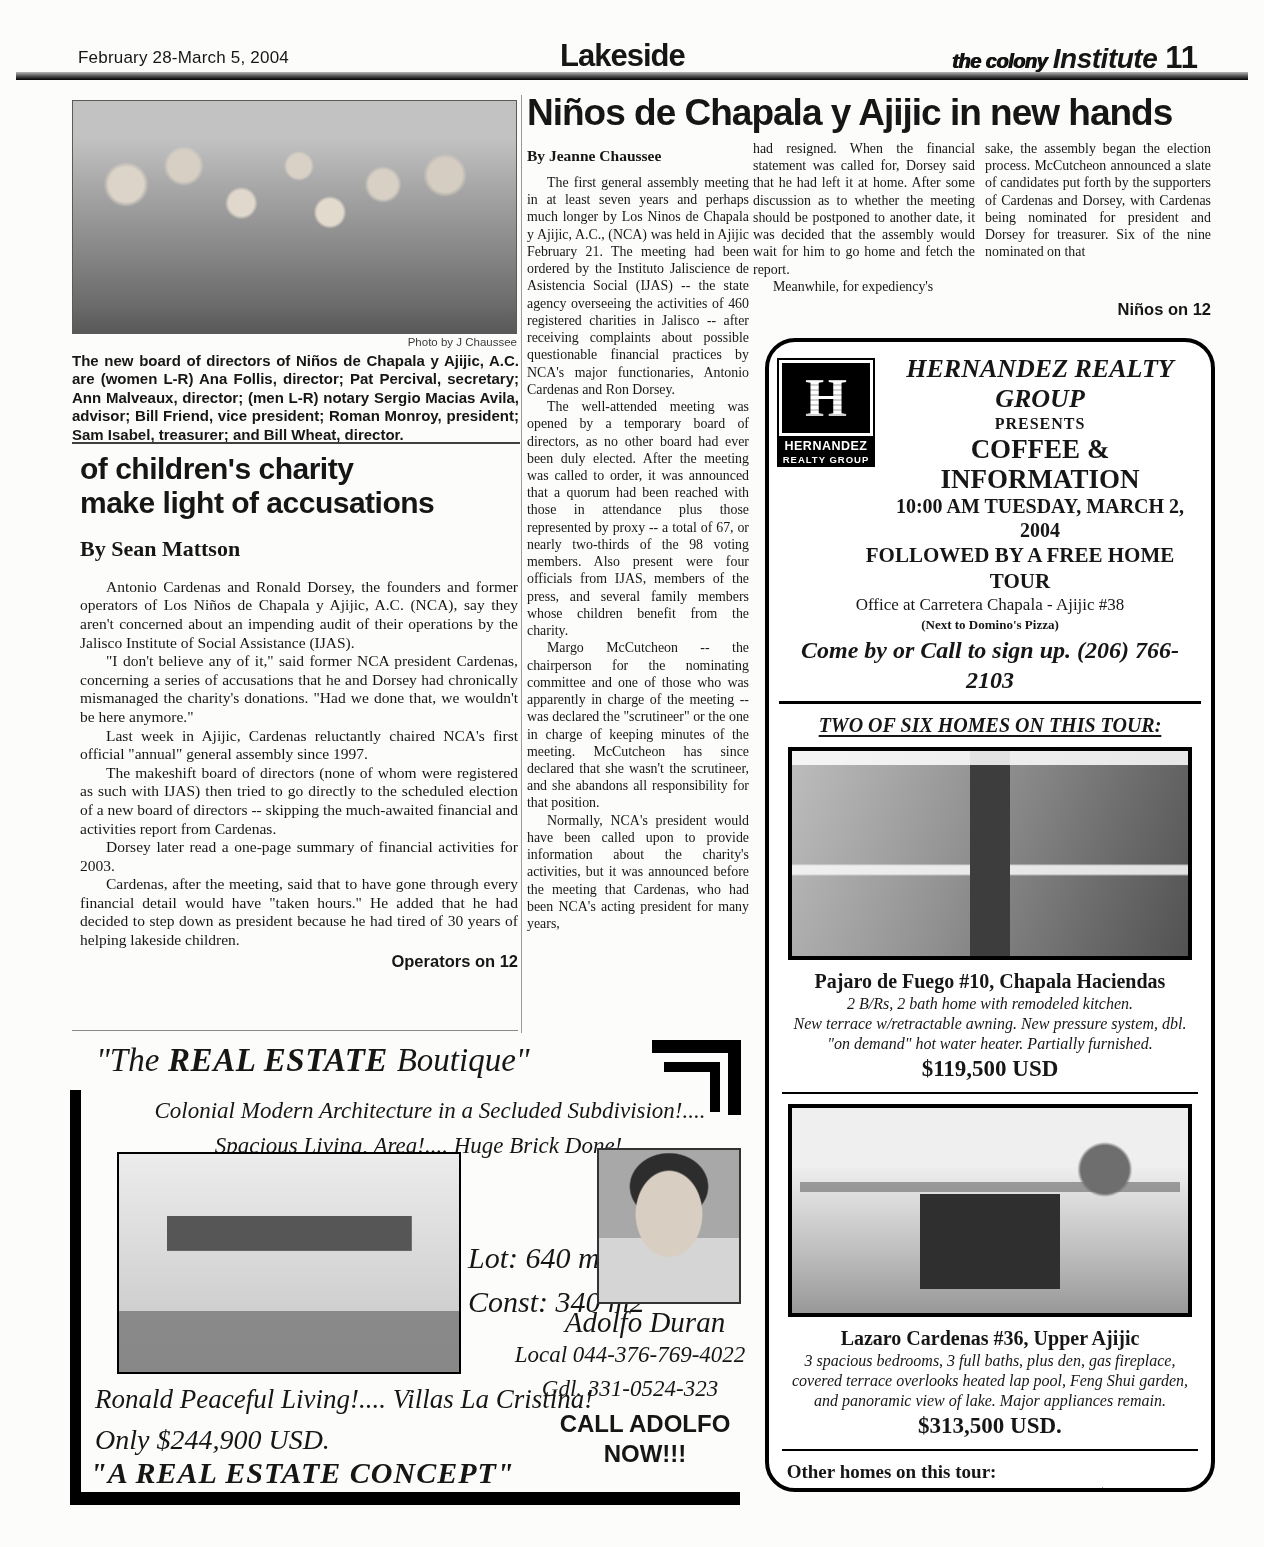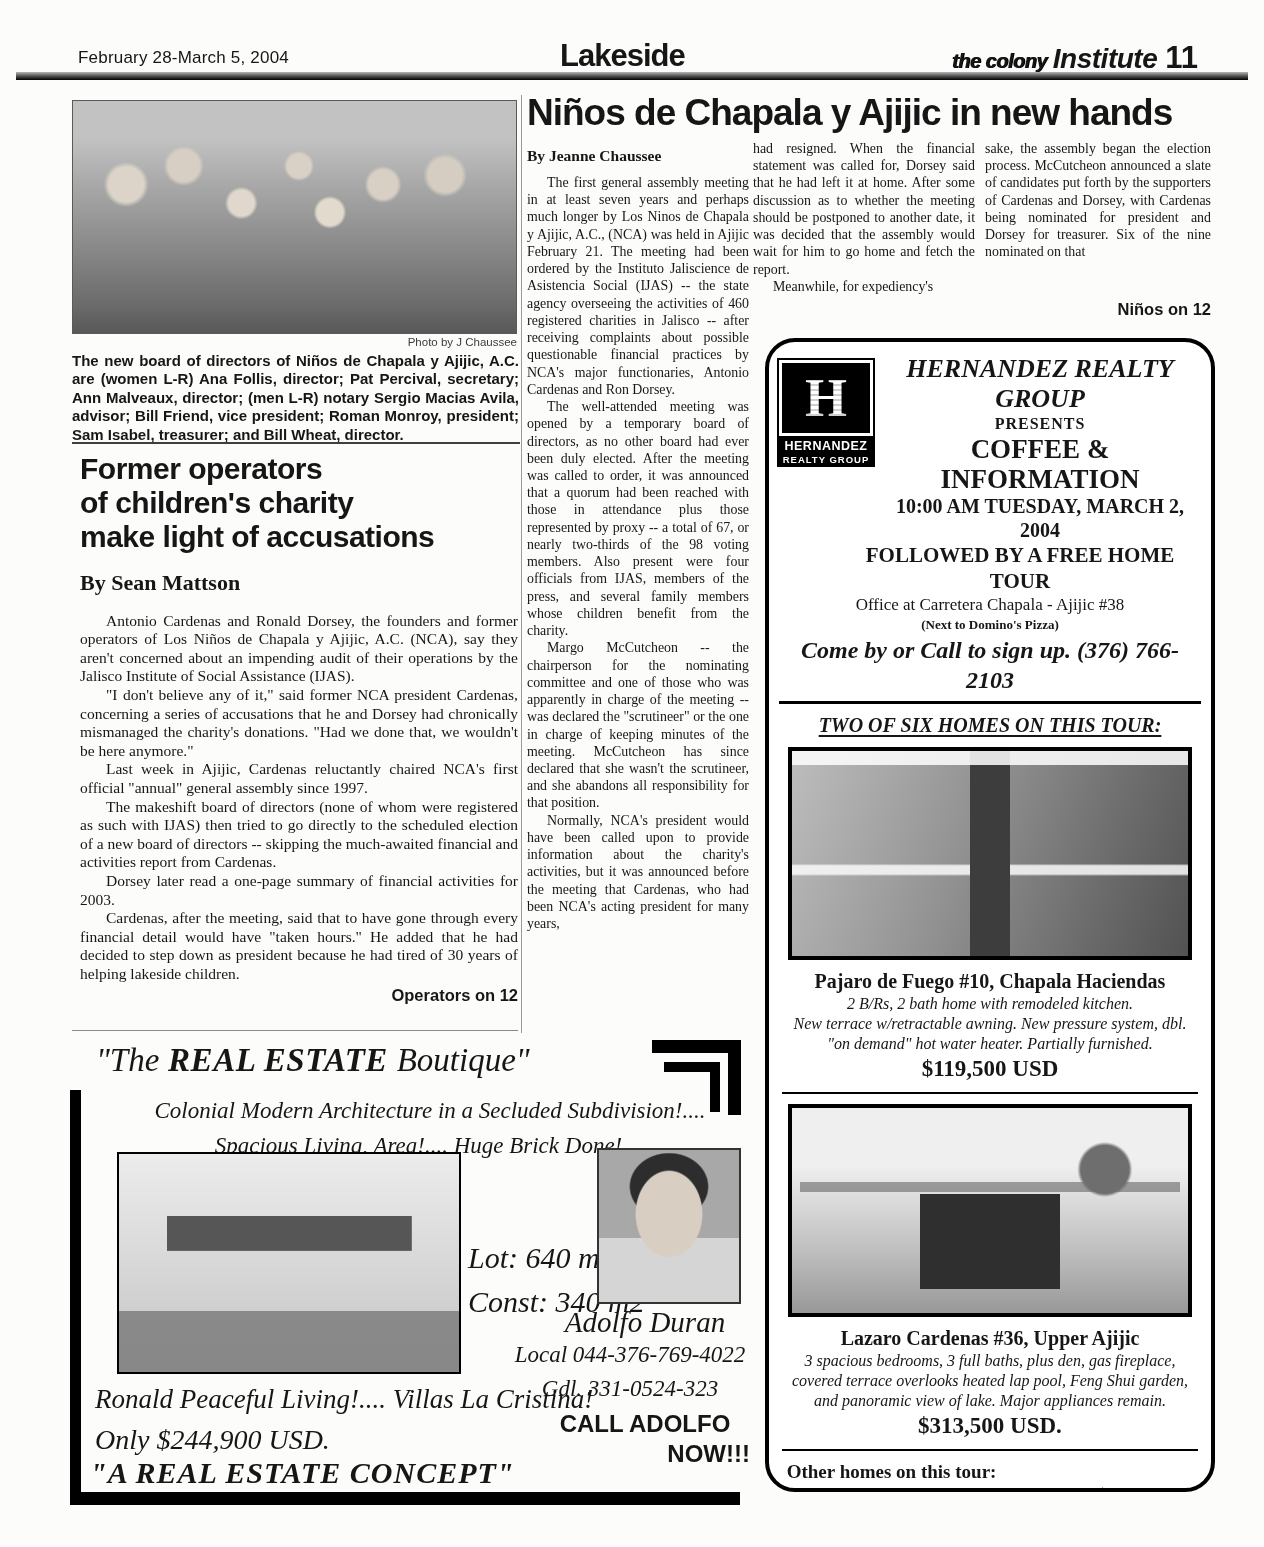--- a/index.html
+++ b/index.html
@@ -119,21 +119,21 @@
   .bq-lot{left:468px;top:1192px;font-style:italic;font-size:30px;line-height:44px;margin-top:44px;}
   .bq-agent{left:597px;top:1148px;width:140px;height:152px;border:2px solid #333;
     background:
       radial-gradient(ellipse 34px 44px at 50% 42%, #d8cec2 0 96%, rgba(0,0,0,0) 100%),
       radial-gradient(ellipse 40px 34px at 50% 24%, #2d2d2d 0 96%, rgba(0,0,0,0) 100%),
       linear-gradient(to bottom,#a8a8a8 0 58%,#d5d5d5 58% 100%);}
   .bq-sign{left:540px;top:1306px;width:210px;text-align:center;font-style:italic;font-size:29px;}
   .bq-tel1{left:500px;top:1342px;width:260px;text-align:center;font-style:italic;font-size:23px;}
   .bq-tel2{left:500px;top:1376px;width:260px;text-align:center;font-style:italic;font-size:23px;}
   .bq-call1{left:540px;top:1410px;width:210px;text-align:center;font-family:"Liberation Sans",sans-serif;font-weight:bold;font-size:24px;}
-  .bq-call2{left:540px;top:1440px;width:210px;text-align:right;font-family:"Liberation Sans",sans-serif;font-weight:bold;font-size:24px;}
+  .bq-call2{left:540px;top:1440px;width:210px;text-align:center;font-family:"Liberation Sans",sans-serif;font-weight:bold;font-size:24px;}
   .bq-quiet{left:95px;top:1384px;font-style:italic;font-size:27px;white-space:nowrap;}
   .bq-only{left:95px;top:1424px;font-style:italic;font-size:28px;white-space:nowrap;}
   .bq-slogan{left:90px;top:1456px;font-style:italic;font-weight:bold;font-size:30px;letter-spacing:1px;white-space:nowrap;}
 </style>
 </head>
 <body>
 
 <div class="abs sans hdr-date">February 28-March 5, 2004</div>
 <div class="abs sans hdr-section">Lakeside</div>
 <div class="abs hdr-mast">
@@ -141,21 +141,20 @@
 </div>
 <div class="abs hdr-rule"></div>
 
 <div class="abs board-photo"></div>
 <div class="abs photo-credit">Photo by J Chaussee</div>
 <div class="abs photo-caption">The new board of directors of Niños de Chapala y Ajijic, A.C. are (women L-R) Ana Follis, director; Pat Percival, secretary; Ann Malveaux, director; (men L-R) notary Sergio Macias Avila, advisor; Bill Friend, vice president; Roman Monroy, president; Sam Isabel, treasurer; and Bill Wheat, director.</div>
 <div class="abs caption-rule"></div>
 
 <div class="abs op-art">
   <div class="op-h">
-    <span>Former operators</span>
     <span>of children's charity</span>
     <span>make light of accusations</span>
   </div>
   <div class="op-by">By Sean Mattson</div>
   <div class="op-body">
     <p>Antonio Cardenas and Ronald Dorsey, the founders and former operators of Los Niños de Chapala y Ajijic, A.C. (NCA), say they aren't concerned about an impending audit of their operations by the Jalisco Institute of Social Assistance (IJAS).</p>
     <p>"I don't believe any of it," said former NCA president Cardenas, concerning a series of accusations that he and Dorsey had chronically mismanaged the charity's donations. "Had we done that, we wouldn't be here anymore."</p>
     <p>Last week in Ajijic, Cardenas reluctantly chaired NCA's first official "annual" general assembly since 1997.</p>
     <p>The makeshift board of directors (none of whom were registered as such with IJAS) then tried to go directly to the scheduled election of a new board of directors -- skipping the much-awaited financial and activities report from Cardenas.</p>
     <p>Dorsey later read a one-page summary of financial activities for 2003.</p>
@@ -192,21 +191,21 @@
       <div class="hz-logo-name">HERNANDEZ</div>
       <div class="hz-logo-sub">REALTY GROUP</div>
     </div>
     <div class="hz-t1">HERNANDEZ REALTY GROUP</div>
     <div class="hz-t2">PRESENTS</div>
     <div class="hz-t3">COFFEE &amp; INFORMATION</div>
     <div class="hz-t4">10:00 AM TUESDAY, MARCH 2, 2004</div>
     <div class="hz-t5">FOLLOWED BY A FREE HOME TOUR</div>
     <div class="hz-office">Office at Carretera Chapala - Ajijic #38</div>
     <div class="hz-note">(Next to Domino's Pizza)</div>
-    <div class="hz-cta">Come by or Call to sign up. (376) 766-2103</div>
+    <div class="hz-cta">Come by or Call to sign up. (206) 766-2103</div>
   </div>
   <div class="hz-tour">TWO OF SIX HOMES ON THIS TOUR:</div>
   <div class="hz-photo hz-photo1"></div>
   <div class="hz-hname">Pajaro de Fuego #10, Chapala Haciendas</div>
   <div class="hz-desc">2 B/Rs, 2 bath home with remodeled kitchen.</div>
   <div class="hz-desc">New terrace w/retractable awning. New pressure system, dbl.</div>
   <div class="hz-desc">"on demand" hot water heater. Partially furnished.</div>
   <div class="hz-price">$119,500 USD</div>
   <div class="hz-div"></div>
   <div class="hz-photo hz-photo2"></div>

